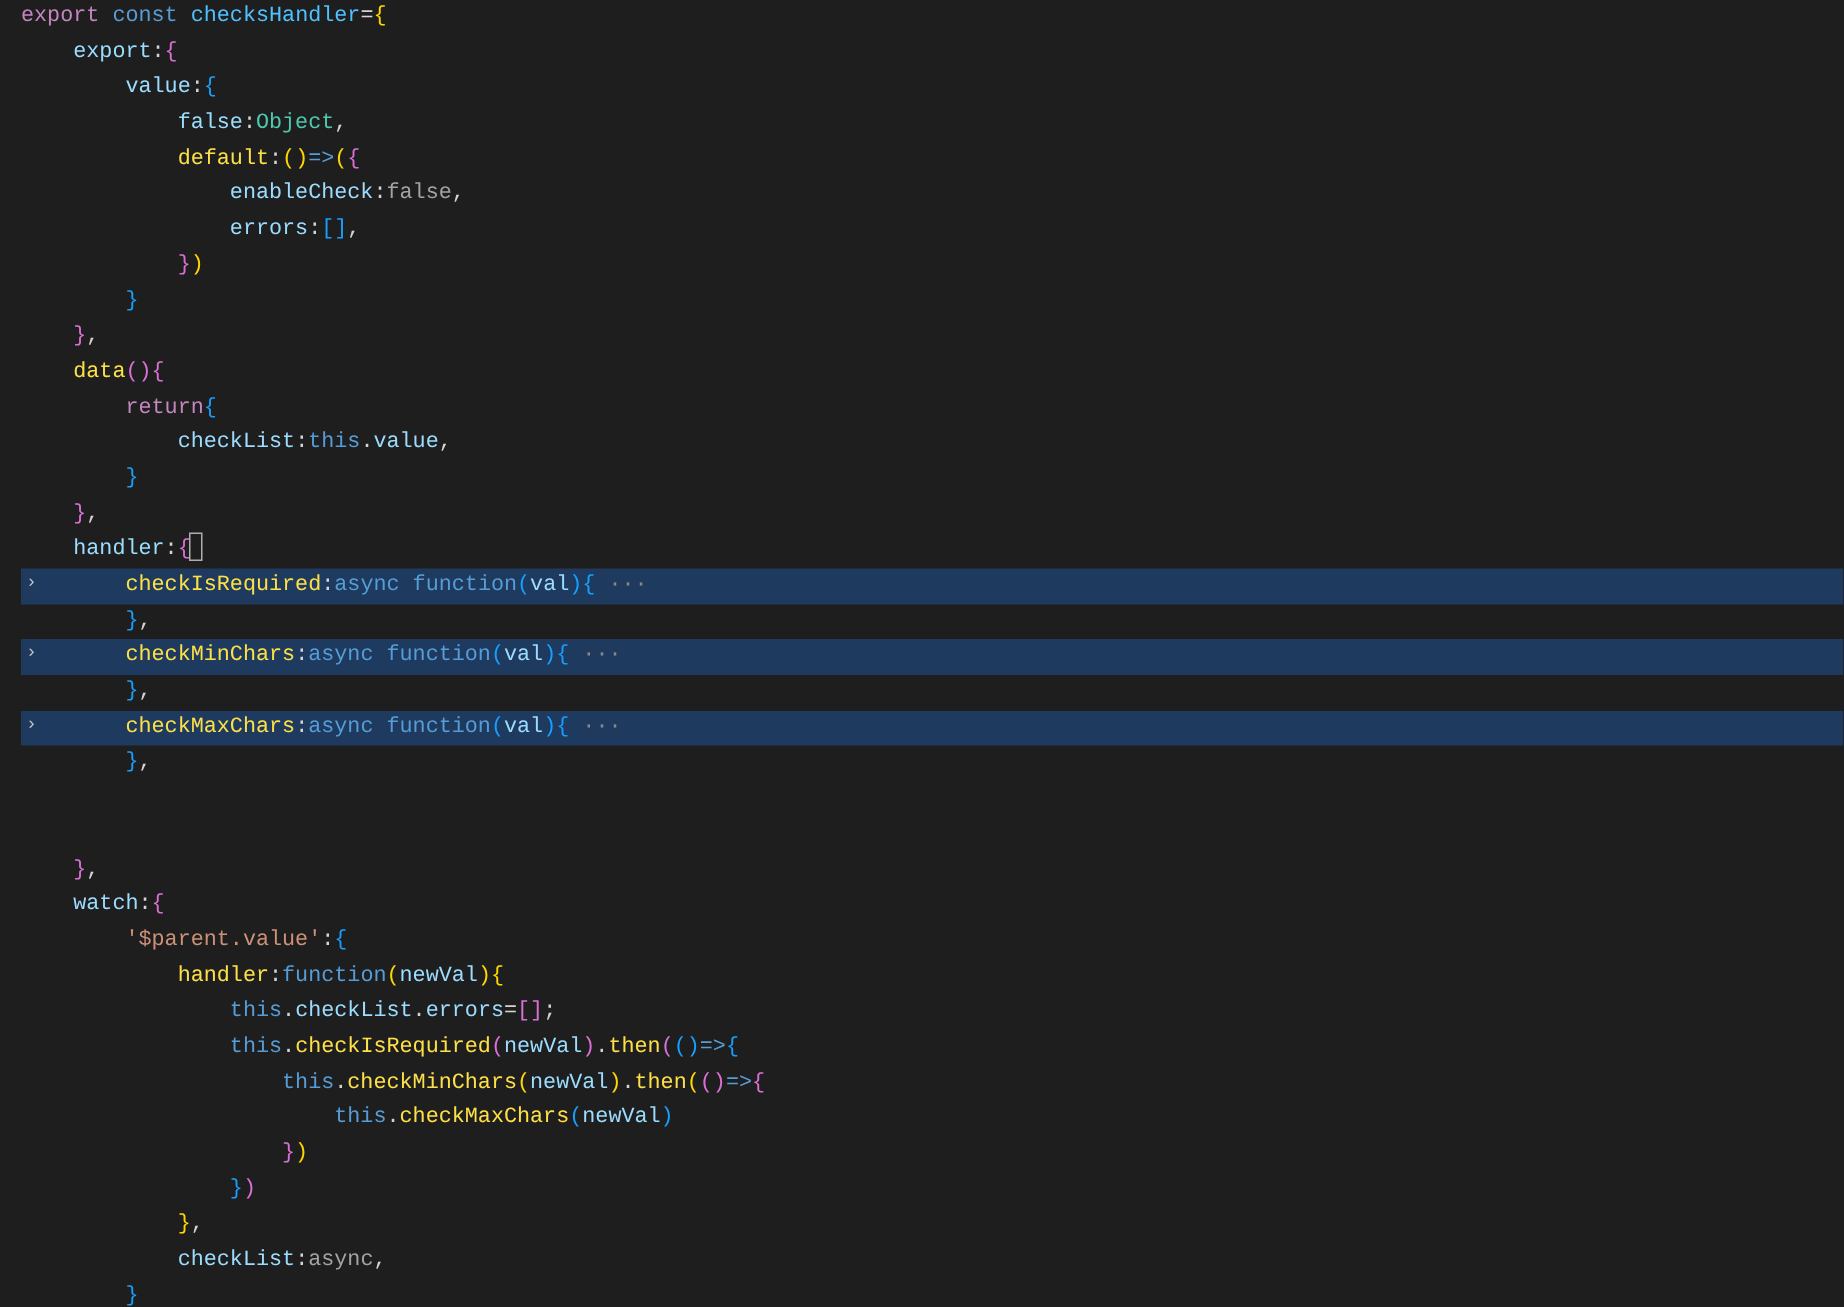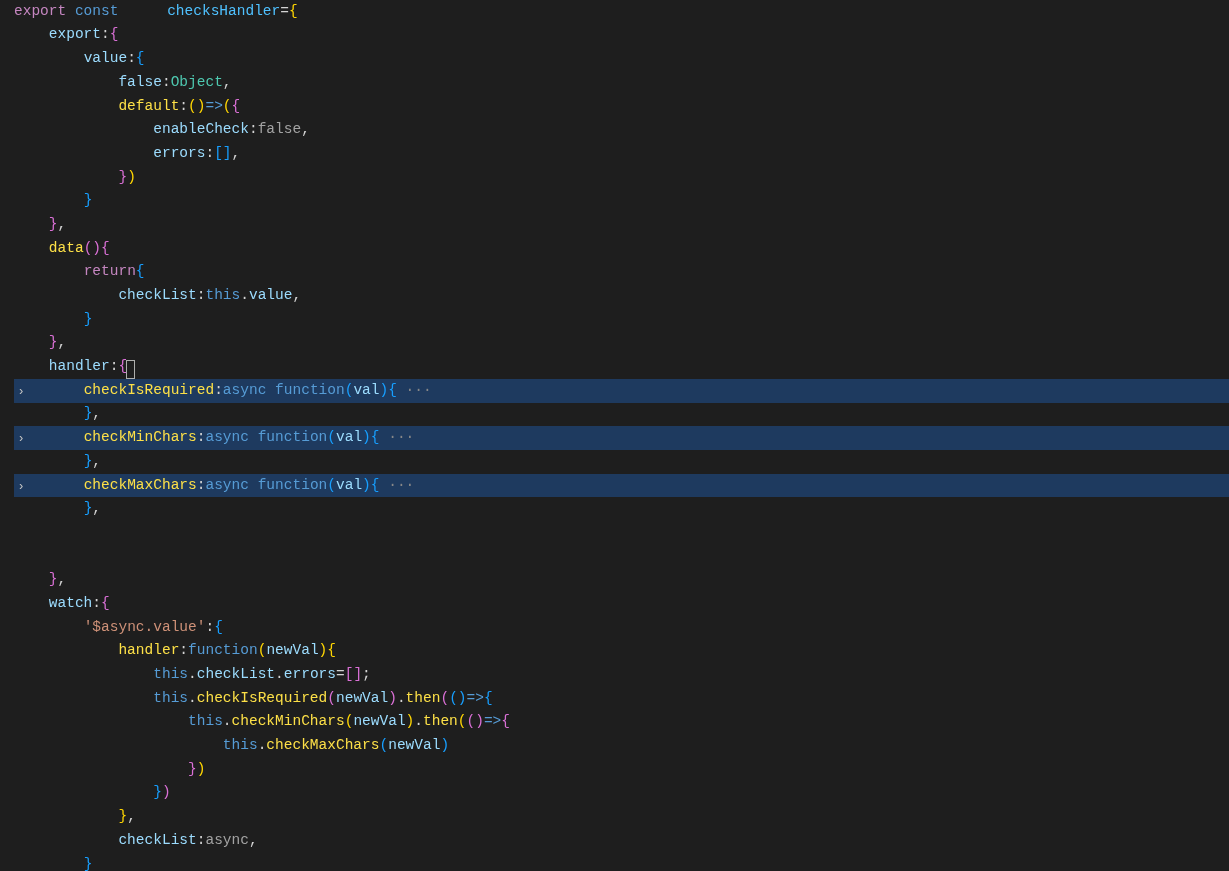--- a/index.html
+++ b/index.html
@@ -15,42 +15,42 @@
   }
   .editor {
     position: relative;
     padding-left: 14px;
   }
   .line {
     white-space: pre;
     position: relative;
     height: 23.7px;
     display: flex;
-    align-items: flex-end;
+    align-items: flex-start;
   }
   .highlighted {
     background: #1e3a5f;
   }
   .fold-gutter {
     position: absolute;
     left: 0;
     width: 14px;
     text-align: center;
     color: #858585;
     cursor: pointer;
     font-size: 12px;
   }
   .fold-arrow {
     display: inline-block;
     color: #c5c5c5;
   }
   .tok-keyword { color: #c586c0; }
   .tok-storage { color: #569cd6; }
   .tok-const { color: #569cd6; }
-  .tok-var { color: #4fc1ff; margin-left: 40px; }
+  .tok-var { color: #4fc1ff; }
   .tok-funcname { color: #fde047; }
   .tok-prop { color: #9cdcfe; }
   .tok-type { color: #4ec9b0; }
   .tok-paren-yellow { color: #ffd602; }
   .tok-paren-purple { color: #da70d6; }
   .tok-paren-blue { color: #179fff; }
   .tok-punct { color: #d4d4d4; }
   .tok-string { color: #ce9178; }
   .tok-bool { color: #a3a3a3; }
   .tok-this { color: #569cd6; }
@@ -113,21 +113,21 @@
 
 <div class="line"><span class="tok-punct">        </span><span class="tok-paren-blue">}</span><span class="tok-punct">,</span></div>
 
 <div class="line"><span></span></div>
 <div class="line"><span></span></div>
 
 <div class="line"><span class="tok-punct">    </span><span class="tok-paren-purple">}</span><span class="tok-punct">,</span></div>
 
 <div class="line"><span class="tok-punct">    </span><span class="tok-prop">watch</span><span class="tok-punct">:</span><span class="tok-paren-purple">{</span></div>
 
-<div class="line"><span class="tok-punct">        </span><span class="tok-string">'$async.value'</span><span class="tok-punct">:</span><span class="tok-paren-blue">{</span></div>
+<div class="line"><span class="tok-punct">        </span><span class="tok-string">'$parent.value'</span><span class="tok-punct">:</span><span class="tok-paren-blue">{</span></div>
 
 <div class="line"><span class="tok-punct">            </span><span class="tok-funcname">handler</span><span class="tok-punct">:</span><span class="tok-storage">function</span><span class="tok-paren-yellow">(</span><span class="tok-prop">newVal</span><span class="tok-paren-yellow">)</span><span class="tok-paren-yellow">{</span></div>
 
 <div class="line"><span class="tok-punct">                </span><span class="tok-this">this</span><span class="tok-punct">.</span><span class="tok-prop">checkList</span><span class="tok-punct">.</span><span class="tok-prop">errors</span><span class="tok-punct">=</span><span class="tok-paren-purple">[</span><span class="tok-paren-purple">]</span><span class="tok-punct">;</span></div>
 
 <div class="line"><span class="tok-punct">                </span><span class="tok-this">this</span><span class="tok-punct">.</span><span class="tok-funcname">checkIsRequired</span><span class="tok-paren-purple">(</span><span class="tok-prop">newVal</span><span class="tok-paren-purple">)</span><span class="tok-punct">.</span><span class="tok-funcname">then</span><span class="tok-paren-purple">(</span><span class="tok-paren-blue">(</span><span class="tok-paren-blue">)</span><span class="tok-storage">=&gt;</span><span class="tok-paren-blue">{</span></div>
 
 <div class="line"><span class="tok-punct">                    </span><span class="tok-this">this</span><span class="tok-punct">.</span><span class="tok-funcname">checkMinChars</span><span class="tok-paren-yellow">(</span><span class="tok-prop">newVal</span><span class="tok-paren-yellow">)</span><span class="tok-punct">.</span><span class="tok-funcname">then</span><span class="tok-paren-yellow">(</span><span class="tok-paren-purple">(</span><span class="tok-paren-purple">)</span><span class="tok-storage">=&gt;</span><span class="tok-paren-purple">{</span></div>
 
 <div class="line"><span class="tok-punct">                        </span><span class="tok-this">this</span><span class="tok-punct">.</span><span class="tok-funcname">checkMaxChars</span><span class="tok-paren-blue">(</span><span class="tok-prop">newVal</span><span class="tok-paren-blue">)</span></div>

